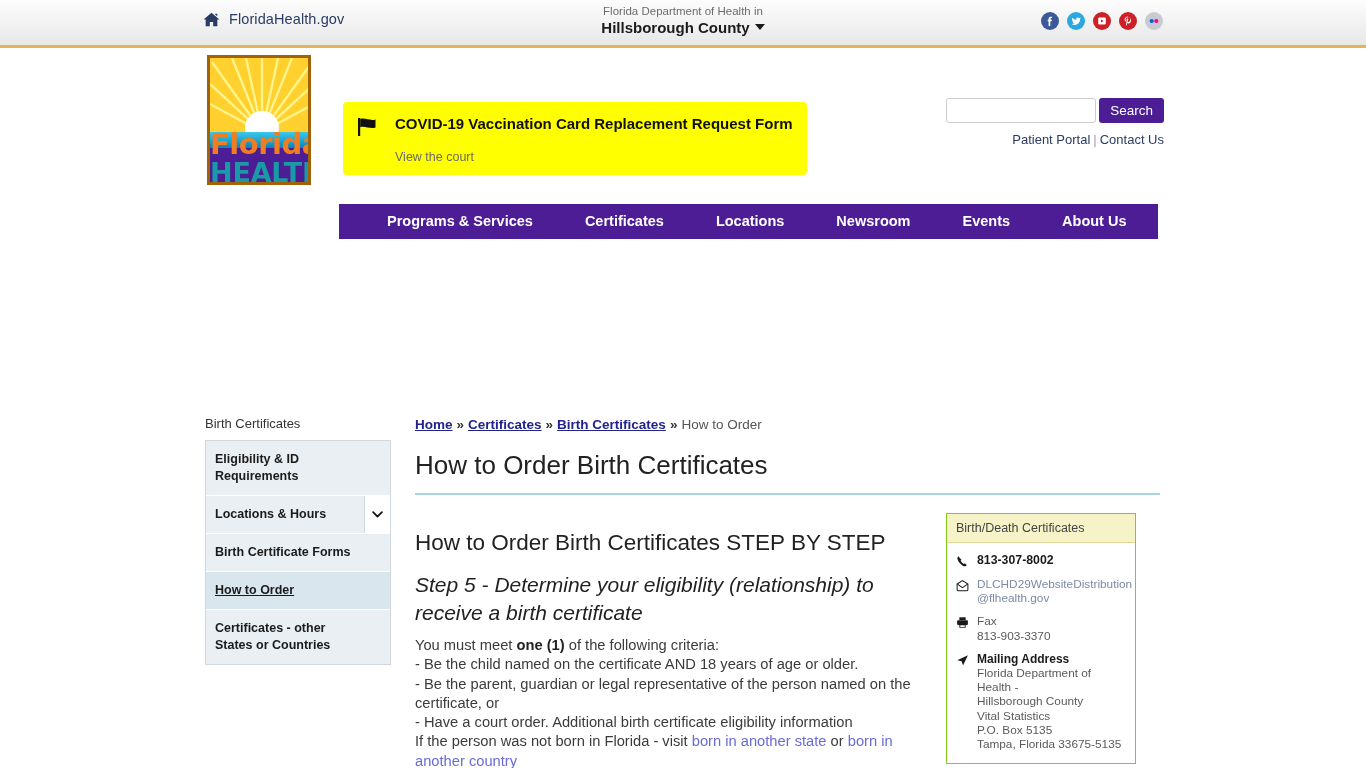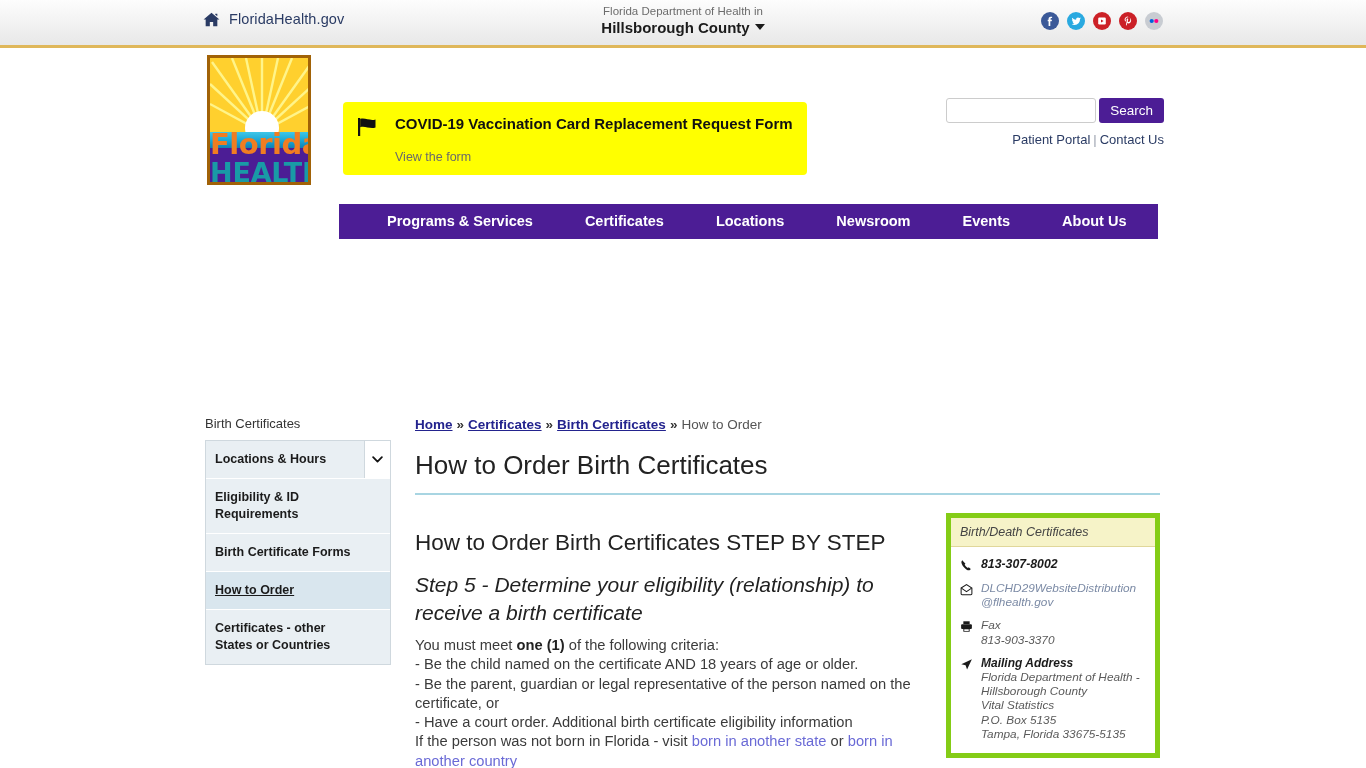--- a/index.html
+++ b/index.html
@@ -191,24 +191,23 @@
   }
   .para {
     font-size: 14.7px; color: #3b3b3b; line-height: 19.3px;
     margin: 0 0 0 0;
   }
   .para b { color: #222; }
   .para a { color: #6a6ad6; text-decoration: none; }
   .blockgap { height: 24px; }
 
   .contact-card {
-    border: 5px solid #84cc16;
+    border: 1px solid #84cc16;
     background: #ffffff;
-    width: 214px;
-    font-style: italic;
+    width: 190px;
   }
   .contact-head {
     background: #f6f3c8;
     border-bottom: 1px solid #e0d79a;
     font-size: 12.5px; color: #444;
     padding: 7px 9px;
   }
   .contact-body { padding: 10px 9px 12px 9px; }
   .c-row { display: flex; gap: 7px; margin-bottom: 9px; }
   .c-row:last-child { margin-bottom: 0; }
@@ -307,21 +306,21 @@
   <div class="alert-box">
     <div class="alert-row">
       <span class="flag-icon">
         <svg width="24" height="20" viewBox="0 0 24 20">
           <rect x="1" y="1" width="2.2" height="18" fill="#111"></rect>
           <path d="M3.2 2 C8 0.4 13 4.2 18.5 2.4 L18.5 10.6 C13 12.4 8 8.6 3.2 10.2 Z" fill="#111"></path>
         </svg>
       </span>
       <span class="alert-title">COVID-19 Vaccination Card Replacement Request Form</span>
     </div>
-    <a class="alert-link" href="#">View the form</a>
+    <a class="alert-link" href="#">View the court</a>
   </div>
 
   <div class="search-area">
     <div class="search-row">
       <input class="search-input" type="text" placeholder="" style="">
       <button class="search-btn">Search</button>
     </div>
     <div class="quick-links">
       <a href="#">Patient Portal</a><span class="quick-sep">|</span><a href="#">Contact Us</a>
     </div>
@@ -338,30 +337,30 @@
   </nav>
 </div>
 
 <div class="content">
 
   <aside class="sidebar">
     <div class="sidebar-title">Birth Certificates</div>
     <div class="side-list">
 
       <a class="side-item" href="#">
+        <span class="side-label">Eligibility &amp; ID Requirements</span>
+      </a>
+
+      <a class="side-item" href="#">
         <span class="side-label">Locations &amp; Hours</span>
         <span class="side-toggle">
           <svg class="chev" viewBox="0 0 12 8">
               <path d="M1 1.4 L6 6.4 L11 1.4" fill="none" stroke="#111" stroke-width="2" stroke-linecap="round" stroke-linejoin="round"></path>
             </svg>
         </span>
-      </a>
-
-      <a class="side-item" href="#">
-        <span class="side-label">Eligibility &amp; ID Requirements</span>
       </a>
 
       <a class="side-item" href="#">
         <span class="side-label">Birth Certificate Forms</span>
       </a>
 
       <a class="side-item active" href="#">
         <span class="side-label">How to Order</span>
       </a>
 

